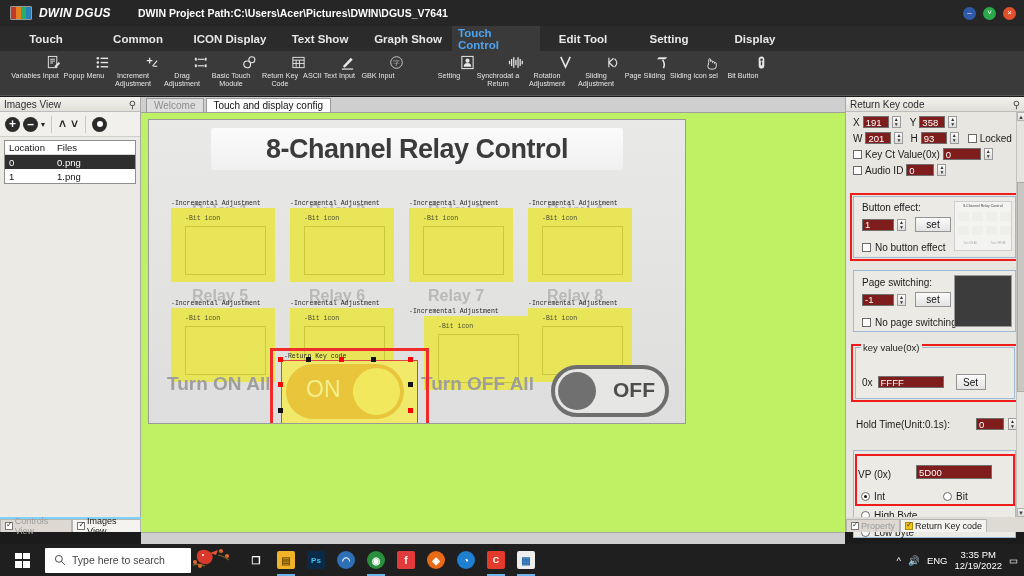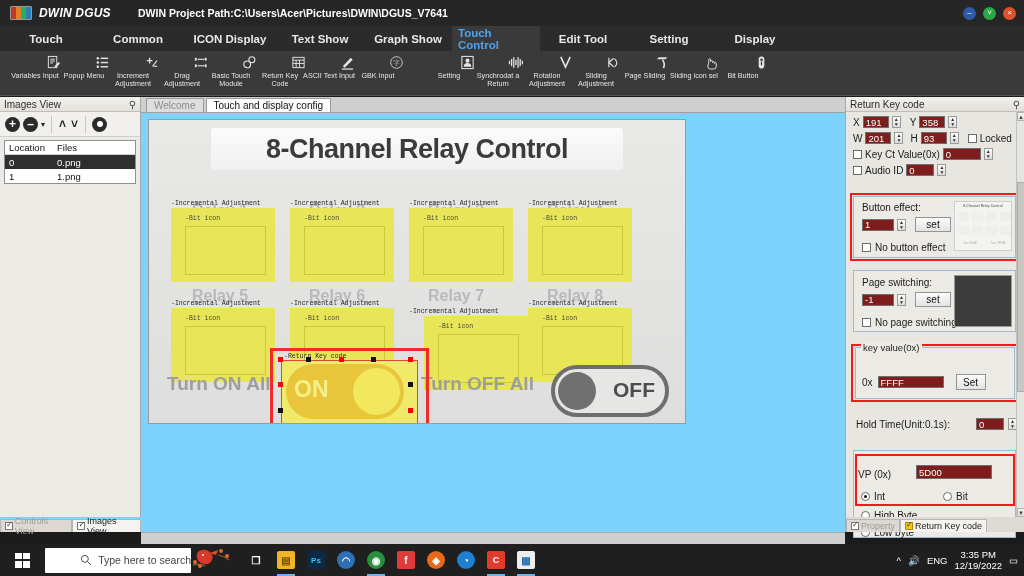--- a/index.html
+++ b/index.html
@@ -74,21 +74,21 @@
   .bottom-tabs{ position:absolute; left:0; bottom:0; width:141px; height:15px;
     background:#7dd3fc; display:flex; align-items:flex-end; font-size:9px;}
   .btab{ height:13px; display:flex; align-items:center; gap:2px; padding:0 4px;
     border:1px solid #b5b5b5; border-bottom:none; color:#9b9b9b; background:#ddd9d2;}
   .btab.on{ background:#f4f3ef; color:#1a1a1a;}
   .mini-ck{ width:8px; height:8px; border:1px solid #777; display:inline-block; position:relative; background:#fff;}
   .mini-ck::after{ content:"✓"; position:absolute; left:0px; top:-3px; font-size:8px; color:#333;}
 
   
   .canvaswrap{ position:absolute; left:141px; top:97px; width:812px; height:435px;
-    background:#7dd3fc; }
+    background:#bef264; }
   .tabstrip{ height:16px; background:#cfcfcf; border-bottom:1px solid #9f9f9f;
     display:flex; align-items:flex-end; padding-left:5px; position:relative;}
   .ctab{ height:14px; padding:0 7px; font-size:10px; display:flex; align-items:center;
     border:1px solid #9a9a9a; border-bottom:none; background:#dedede; color:#8c8c8c;
     margin-right:2px;}
   .ctab.on{ background:#fdfdfd; color:#111;}
   .tabstrip .dropdn{ position:absolute; right:5px; bottom:2px; font-size:9px; color:#333;}
   .stage{ position:absolute; left:7px; top:22px; width:538px; height:305px;
     background:linear-gradient(180deg,#e9e9e7 0%,#e4e4e2 40%,#dedede 100%);
     border:1px solid #9a9a9a; overflow:hidden;}
@@ -104,22 +104,22 @@
     border:1px solid #c9c83f;}
   .relaybox .bit{ position:absolute; left:14px; top:7px; font-size:6.5px; color:#4a4a33;
     font-family:"Liberation Mono", monospace; white-space:nowrap;}
   .inc-lbl{ position:absolute; font-size:6.5px; color:#262626;
     font-family:"Liberation Mono", monospace; white-space:nowrap;}
   .allrow-txt{ position:absolute; font-size:19px; font-weight:bold; color:#9e9e9e;}
   .toggle-on{ position:absolute; width:118px; height:55px; background:#e8c53a;
     border-radius:28px; }
   .toggle-on .knob{ position:absolute; right:4px; top:4px; width:47px; height:47px;
     border-radius:50%; background:#f2e85e;}
-  .toggle-on .txt{ position:absolute; left:8px; top:12px; font-size:23px;
-    font-weight:bold; color:#f5ef8a;}
+  .toggle-on .txt{ position:absolute; left:20px; top:12px; font-size:23px;
+    font-weight:normal; color:#f5ef8a;}
   .toggle-off{ position:absolute; width:118px; height:52px; border:4px solid #6e6e6e;
     border-radius:26px; background:#e6e6e4;}
   .toggle-off .knob{ position:absolute; left:3px; top:3px; width:38px; height:38px;
     border-radius:50%; background:#707070;}
   .toggle-off .txt{ position:absolute; right:10px; top:9px; font-size:21px;
     font-weight:bold; color:#4d4d4d;}
   .sel-yellow{ position:absolute; background:#f0e96a;}
   .sel-outline{ position:absolute; border:1px solid #d44; }
   .sel-red-box{ position:absolute; border:3px solid #ef2b2b;}
   .sel-lbl{ position:absolute; font-size:6.5px; color:#2a2a2a;
@@ -172,21 +172,21 @@
   
   .statusbar{ position:absolute; left:141px; top:532px; width:704px; height:12px;
     background:#cfcfcf; border-top:1px solid #a8a8a8;}
   .taskbar{ position:absolute; left:0; bottom:0; width:1024px; height:32px;
     background:#1f1f1f; display:flex; align-items:center;}
   .startbtn{ width:45px; height:32px; display:flex; align-items:center; justify-content:center;}
   .winlogo{ width:15px; height:15px; display:grid; grid-template-columns:1fr 1fr;
     grid-template-rows:1fr 1fr; gap:1.6px;}
   .winlogo div{ background:#fff;}
   .searchbox{ width:146px; height:25px; background:#fff; display:flex; align-items:center;
-    gap:6px; padding-left:9px; color:#444; font-size:10.5px; border-radius:1px;justify-content:flex-end;}
+    gap:6px; padding-left:9px; color:#444; font-size:10.5px; border-radius:1px;}
   .tb-icons{ display:flex; align-items:center; gap:0px; margin-left:2px;}
   .tbi{ width:30px; height:32px; display:flex; align-items:center; justify-content:center;
     position:relative;}
   .tbi .sq{ width:18px; height:18px; border-radius:2px; display:flex; align-items:center;
     justify-content:center; font-size:10px; font-weight:bold; color:#fff;}
   .tbi.act::after{ content:""; position:absolute; bottom:0; left:6px; width:18px; height:2px;
     background:#6fb3ea;}
   .tray{ position:absolute; right:0; height:32px; display:flex; align-items:center;
     gap:7px; padding-right:6px; color:#fff; font-size:9.5px;}
   .clock{ text-align:center; line-height:11px; font-size:9.5px;}

